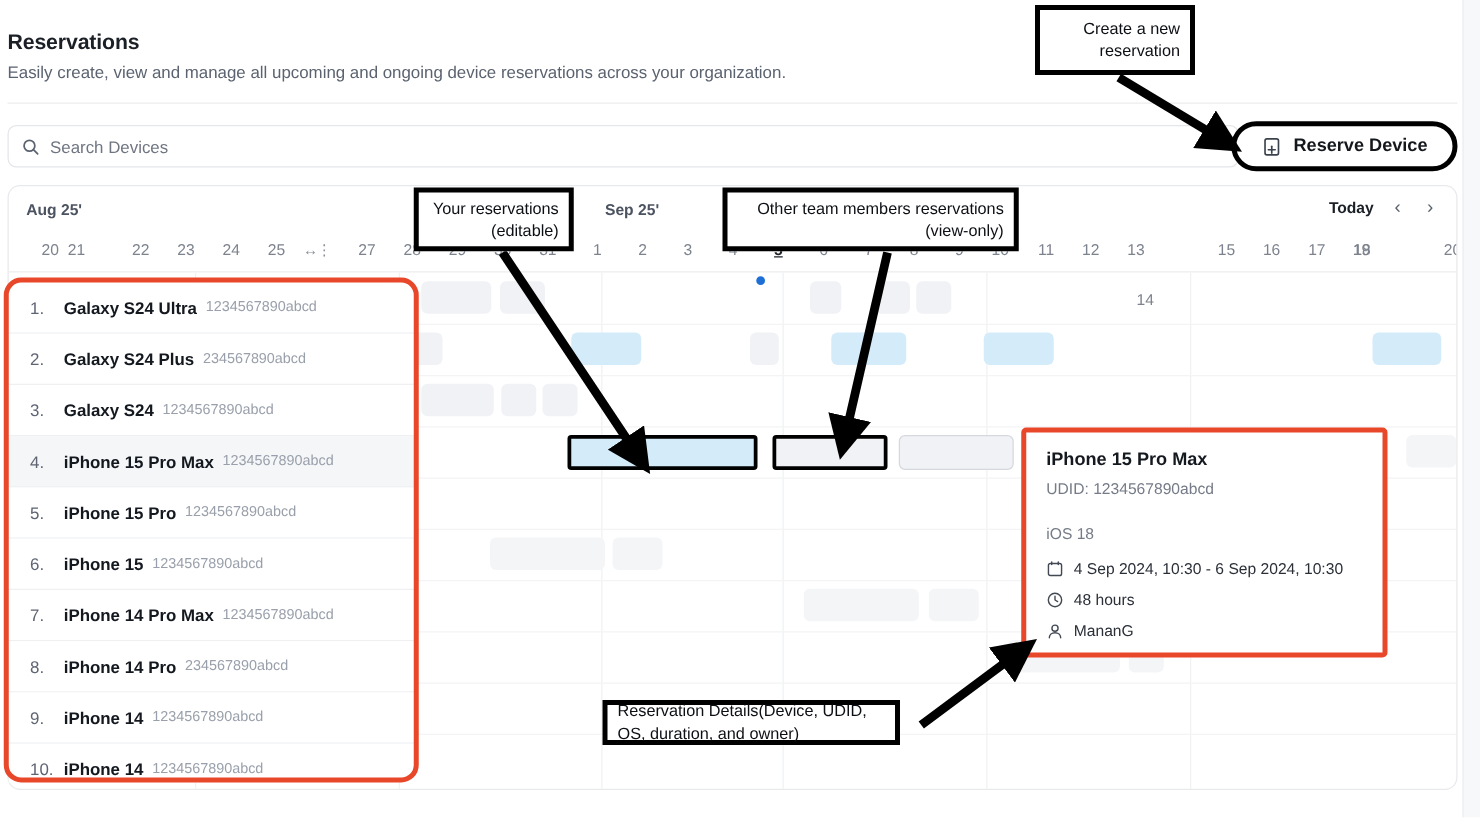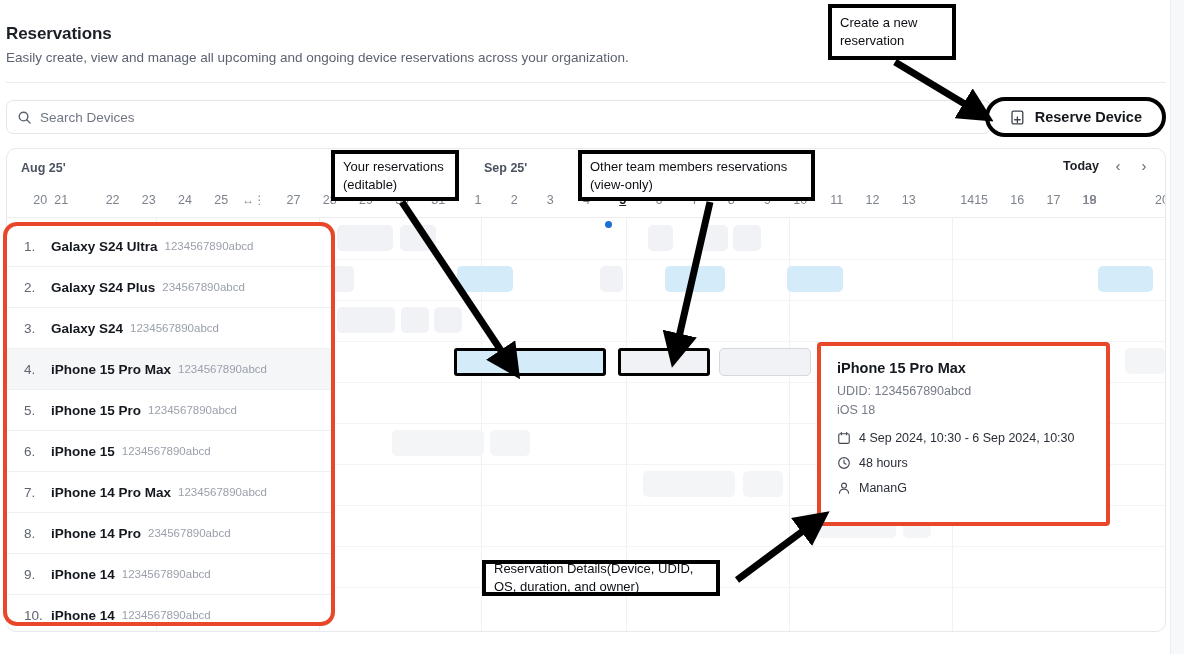--- a/index.html
+++ b/index.html
@@ -111,30 +111,30 @@
   }
 
   
   .detail-pop {
     position:absolute; left:817px; top:342px; width:293px; height:184px;
     background:#fff; border:4px solid #e8472a; border-radius:4px;
     padding:14px 16px; z-index:9;
   }
   .dp-title { font-size:14.5px; font-weight:700; color:#14181f; }
   .dp-udid { font-size:12.5px; color:#757b87; margin-top:8px; }
-  .dp-os { font-size:12.5px; color:#757b87; margin-top:5px; }
+  .dp-os { font-size:12.5px; color:#757b87; margin-top:22px; }
   .dp-meta { margin-top:14px; display:flex; flex-direction:column; gap:11px; }
   .dp-line { display:flex; align-items:center; gap:8px; font-size:12.5px; color:#2a2f38; }
 
   
   .anno {
     position:absolute; background:#fff; border:4px solid #000;
     font-size:13px; color:#0c0f14; line-height:1.35; z-index:20;
     display:flex; align-items:center; justify-content:center;
-    text-align:left; padding:4px 8px;
+    text-align:right; padding:4px 8px;
   }
   .anno.left { text-align:left; justify-content:flex-start; }
   .anno-create { left:828px; top:4px; width:128px; height:56px; }
   .anno-yours { left:331px; top:150px; width:128px; height:51px; }
   .anno-other { left:578px; top:150px; width:237px; height:51px; }
   .anno-details { left:482px; top:560px; width:238px; height:36px; }
 
   svg.arrow { position:absolute; z-index:19; overflow:visible; pointer-events:none; }
 </style>
 </head>
@@ -204,21 +204,21 @@
         <div class="daycell" style="left: 546.812px; width: 36.1875px;">4</div>
         <div class="daycell today" style="left: 583px; width: 36.1875px;">5</div>
         <div class="daycell" style="left: 619.188px; width: 36.1875px;">6</div>
         <div class="daycell" style="left: 655.375px; width: 36.1875px;">7</div>
         <div class="daycell" style="left: 691.562px; width: 36.1875px;">8</div>
         <div class="daycell" style="left: 727.75px; width: 36.1875px;">9</div>
         <div class="daycell" style="left: 763.938px; width: 36.1875px;">10</div>
         <div class="daycell" style="left: 800.125px; width: 36.1875px;">11</div>
         <div class="daycell" style="left: 836.312px; width: 36.1875px;">12</div>
         <div class="daycell" style="left: 872.5px; width: 36.1875px;">13</div>
-        <div class="daycell" style="left: 931px; width: 36.1875px;">14</div>
+        <div class="daycell" style="left: 880px; width: 36.1875px; margin-top: 40px;">14</div>
         <div class="daycell" style="left: 944.875px; width: 36.1875px;">15</div>
         <div class="daycell" style="left: 981.062px; width: 36.1875px;">16</div>
         <div class="daycell" style="left: 1017.25px; width: 36.1875px;">17</div>
         <div class="daycell" style="left: 1053.44px; width: 36.1875px;">18</div>
         <div class="daycell" style="left: 1053px; width: 36.1875px;">19</div>
         <div class="daycell" style="left: 1125.81px; width: 36.1875px;">20</div>
       </div>
     <div class="ruler-rule"></div>
     <div class="today-dot" id="today-dot" style="left: 597.594px;"></div>
 

